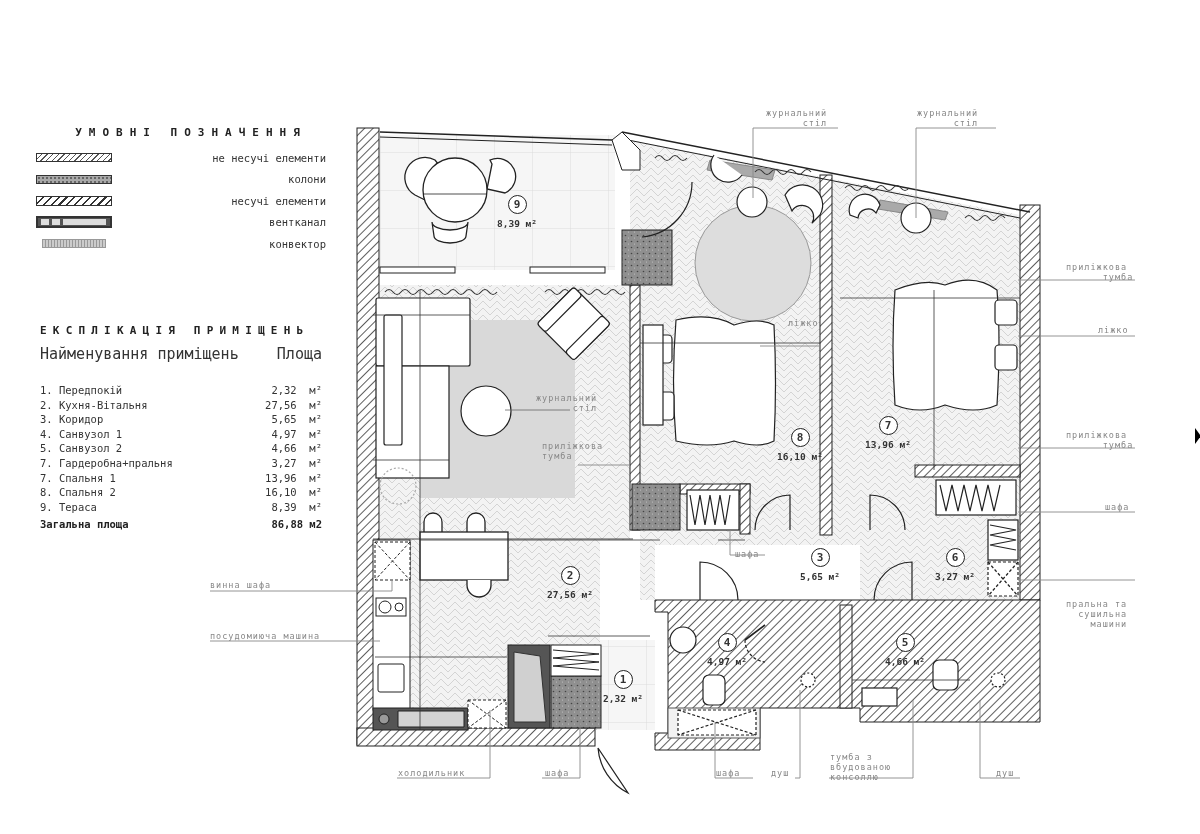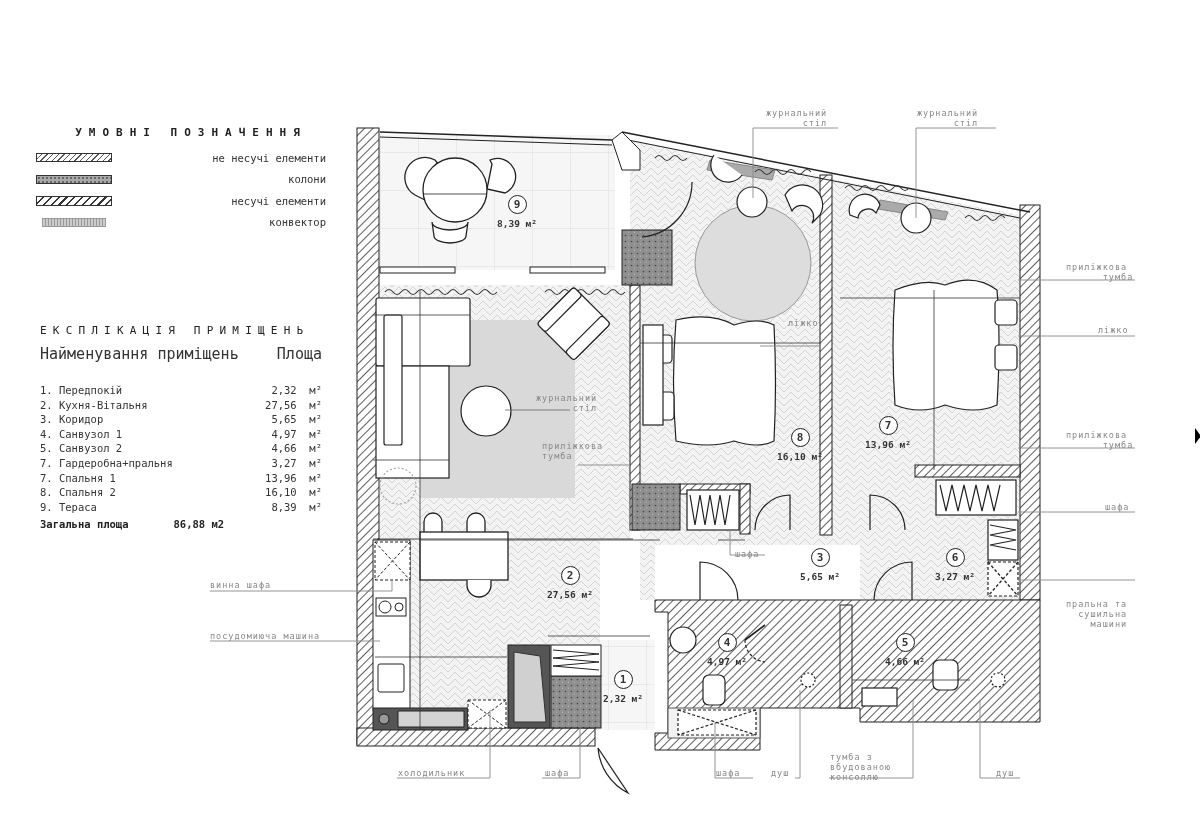--- a/index.html
+++ b/index.html
@@ -10,24 +10,24 @@
   .legend-row .lbl{font-size:10.5px;color:#333;text-align:right;}
   .swatch{width:76px;height:9px;border:1px solid #333;box-sizing:border-box;}
   .sw-nonbearing{background:repeating-linear-gradient(135deg,#fff 0 3px,#555 3px 4px);}
   .sw-bearing{background:repeating-linear-gradient(135deg,#fff 0 4px,#333 4px 5.5px);height:10px;}
   .sw-column{background:#a9a9a9;background-image:radial-gradient(#666 0.8px,transparent 1px);background-size:4px 4px;}
   .sw-vent{height:12px;background:#555;border:2px solid #333;position:relative;}
   .sw-vent::before{content:"";position:absolute;left:3px;top:1px;width:8px;height:6px;background:#ddd;box-shadow:11px 0 0 #ddd;}
   .sw-vent::after{content:"";position:absolute;left:25px;top:1px;width:43px;height:6px;background:#ddd;}
   .sw-convector{width:64px;margin-left:6px;background:repeating-linear-gradient(90deg,#ccc 0 2px,#999 2px 3px);border-color:#999;}
   .expl{position:absolute;left:40px;top:324px;width:282px;}
-  .expl-title{font-size:11px;font-weight:normal;letter-spacing:6.2px;margin-bottom:8px;color:#222;}
+  .expl-title{font-size:11px;font-weight:bold;letter-spacing:6.2px;margin-bottom:8px;color:#222;}
   .expl-head{display:flex;justify-content:space-between;font-size:15px;color:#333;margin-bottom:20px;}
   .expl-row{display:flex;justify-content:space-between;font-size:10.5px;color:#333;height:14.6px;line-height:14.6px;}
-  .expl-total{display:flex;justify-content:flex-start;font-size:10.5px;font-weight:bold;color:#222;margin-top:4px;gap:45px;}
+  .expl-total{display:flex;justify-content:space-between;font-size:10.5px;font-weight:bold;color:#222;margin-top:4px;gap:45px;}
   .plan{position:absolute;left:0;top:0;}
   .callout{position:absolute;font-size:8.5px;color:#888;letter-spacing:1px;line-height:10px;white-space:pre;}
   .room-label{position:absolute;text-align:center;font-size:9.5px;font-weight:bold;color:#333;}
   .room-num{display:inline-block;width:17px;height:17px;border:1.3px solid #222;border-radius:50%;line-height:17px;font-size:11px;background:#fff;margin-bottom:4px;}
   .cursor-arrow{position:absolute;left:1195px;top:428px;width:0;height:0;border-top:8px solid transparent;border-bottom:8px solid transparent;border-left:6px solid #000;}
 </style>
 </head>
 <body>
 
 <div class="legend">
@@ -36,20 +36,24 @@
     <div class="swatch sw-nonbearing"></div>
     <span class="lbl">не несучі елементи</span>
   </div>
   <div class="legend-row">
     <div class="swatch sw-column"></div>
     <span class="lbl">колони</span>
   </div>
   <div class="legend-row">
     <div class="swatch sw-bearing"></div>
     <span class="lbl">несучі елементи</span>
+  </div>
+  <div class="legend-row">
+    <div class="swatch sw-vent"></div>
+    <span class="lbl">вентканал</span>
   </div>
   <div class="legend-row">
     <div class="swatch sw-convector"></div>
     <span class="lbl">конвектор</span>
   </div>
 </div>
 
 <div class="expl">
   <div class="expl-title">ЕКСПЛІКАЦІЯ ПРИМІЩЕНЬ</div>
   <div class="expl-head">

